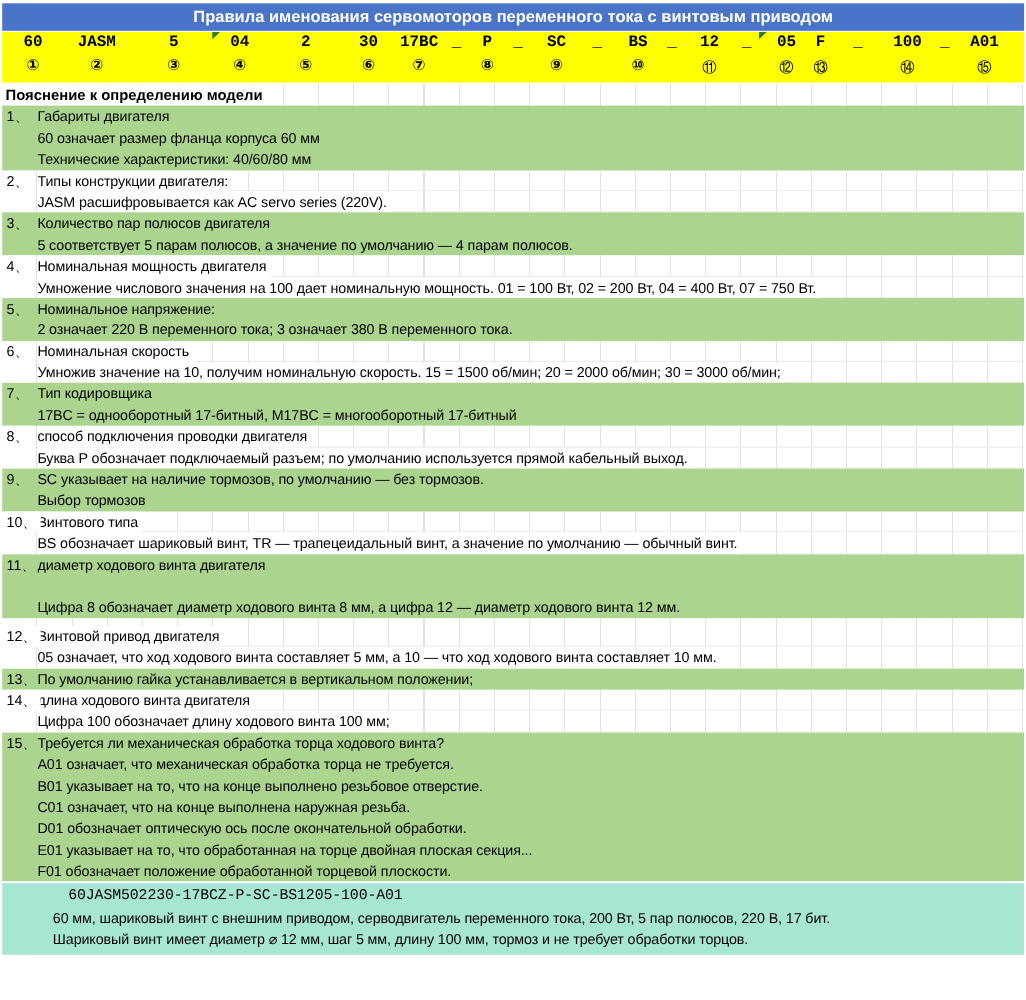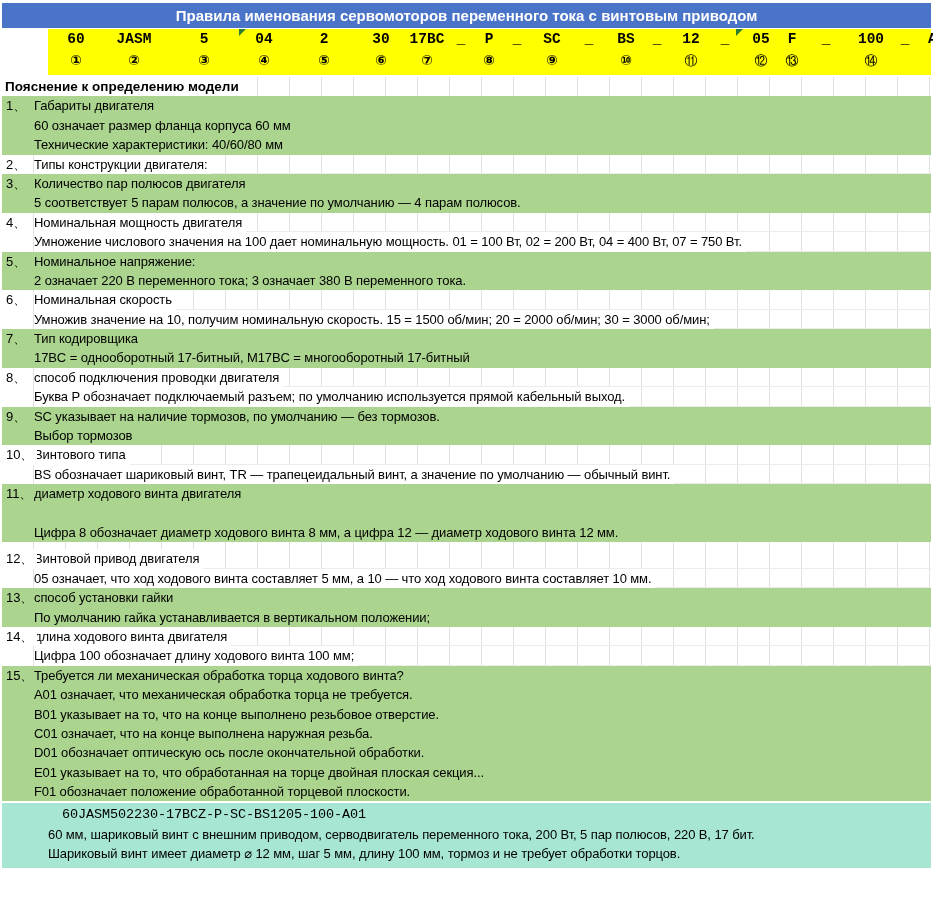--- a/index.html
+++ b/index.html
@@ -7,21 +7,21 @@
     width:933px;height:909px;background:#ffffff;color:#000;
     font-family:"Liberation Sans",sans-serif;overflow:hidden;
     --blue:#4a74c8; --yellow:#ffff00; --green:#abd48e; --teal:#a7e6d3;
     --grid:#e2e2e2; --marker:#2f7d31;
   }
   .page{padding:3px 2px 0 2px;}
   .titlebar{
     height:25px;line-height:25px;background:var(--blue);color:#ffffff;
     font-weight:bold;font-size:15px;text-align:center;margin-bottom:1px;
   }
-  .band{position:relative;height:46px;background:var(--yellow);margin-bottom:2px;margin-left:46px;}
+  .band{position:relative;height:46px;background:var(--yellow);margin-bottom:2px;}
   .seg-code{
     position:absolute;top:2px;transform:translateX(-50%);
     font-family:"Liberation Mono","DejaVu Sans Mono",monospace;
     font-weight:bold;font-size:14.5px;white-space:pre;
   }
   .seg-num{
     position:absolute;top:23px;transform:translateX(-50%);
     font-family:"DejaVu Sans",sans-serif;font-size:13px;
   }
   .seg-num.b10{font-weight:bold;font-size:14px;}
@@ -99,20 +99,21 @@
   <div>
       <div class="row green">
         <span class="rownum">1、</span>
         <div class="tline"><span>Габариты двигателя</span></div>
         <div class="tline"><span>60 означает размер фланца корпуса 60 мм</span></div>
         <div class="tline"><span>Технические характеристики: 40/60/80 мм</span></div>
       </div>
       <div class="row white">
         <span class="rownum mask">2、</span>
         <div class="tline"><span class="mask">Типы конструкции двигателя:</span></div>
+        <div class="tline"><span class="mask">JASM расшифровывается как AC servo series (220V).</span></div>
       </div>
       <div class="row green">
         <span class="rownum">3、</span>
         <div class="tline"><span>Количество пар полюсов двигателя</span></div>
         <div class="tline"><span>5 соответствует 5 парам полюсов, а значение по умолчанию — 4 парам полюсов.</span></div>
       </div>
       <div class="row white">
         <span class="rownum mask">4、</span>
         <div class="tline"><span class="mask">Номинальная мощность двигателя</span></div>
         <div class="tline"><span class="mask">Умножение числового значения на 100 дает номинальную мощность. 01 = 100 Вт, 02 = 200 Вт, 04 = 400 Вт, 07 = 750 Вт.</span></div>
@@ -154,21 +155,20 @@
         <div class="tline"><span>Цифра 8 обозначает диаметр ходового винта 8 мм, а цифра 12 — диаметр ходового винта 12 мм.</span></div>
       </div>
       <div class="gridgap gridbg"></div>
       <div class="row white">
         <span class="rownum mask">12、</span>
         <div class="tline"><span class="mask">Винтовой привод двигателя</span></div>
         <div class="tline"><span class="mask">05 означает, что ход ходового винта составляет 5 мм, а 10 — что ход ходового винта составляет 10 мм.</span></div>
       </div>
       <div class="row green">
         <span class="rownum">13、</span>
-        <div class="tline"><span>способ установки гайки</span></div>
         <div class="tline"><span>По умолчанию гайка устанавливается в вертикальном положении;</span></div>
       </div>
       <div class="row white">
         <span class="rownum mask">14、</span>
         <div class="tline"><span class="mask">длина ходового винта двигателя</span></div>
         <div class="tline"><span class="mask">Цифра 100 обозначает длину ходового винта 100 мм;</span></div>
       </div>
       <div class="row green">
         <span class="rownum">15、</span>
         <div class="tline"><span>Требуется ли механическая обработка торца ходового винта?</span></div>

